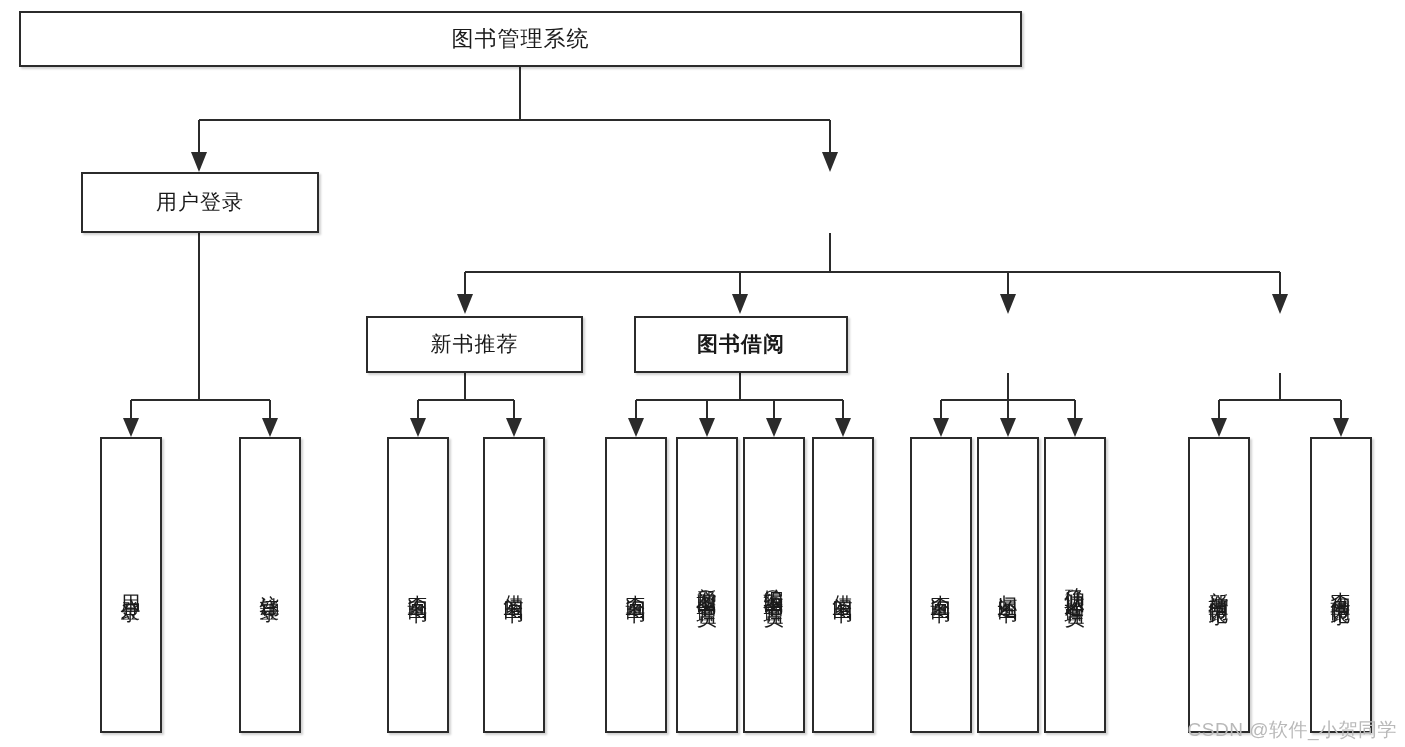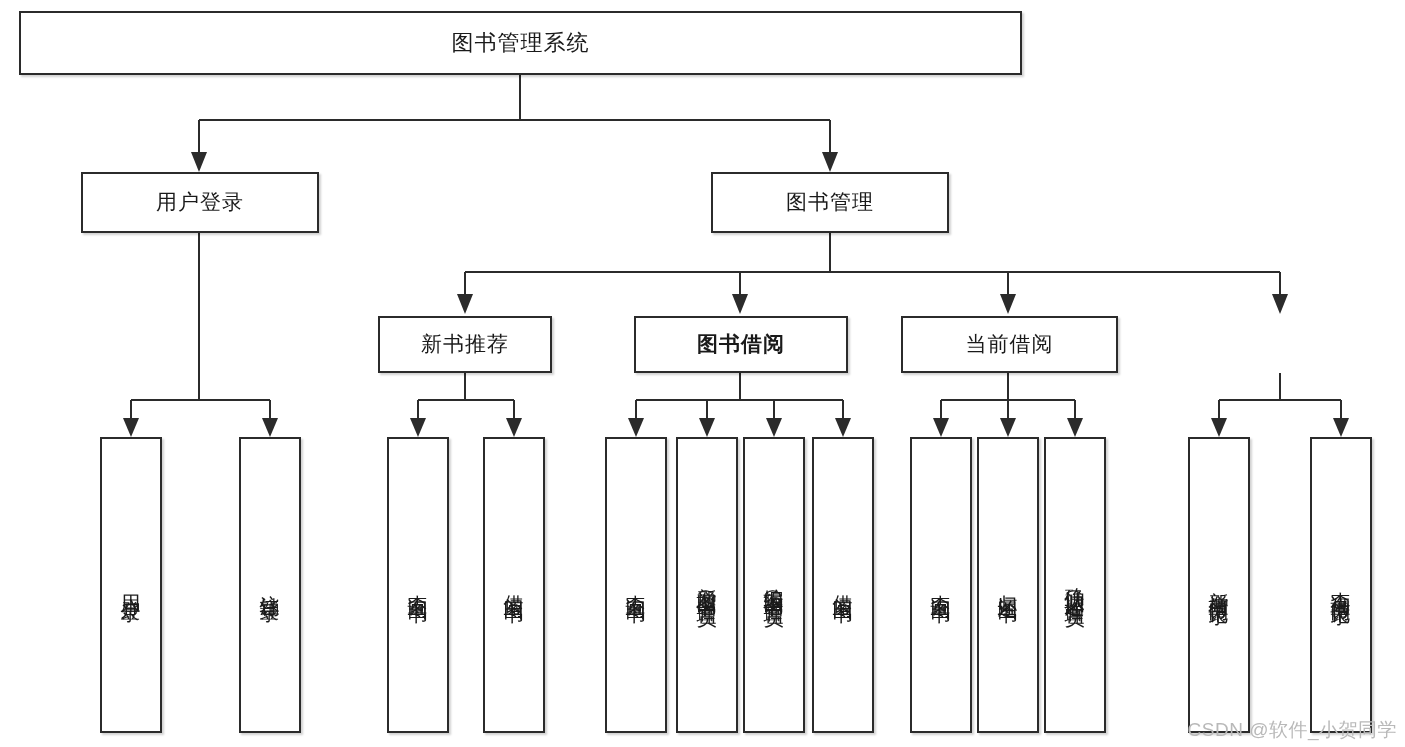--- a/index.html
+++ b/index.html
@@ -147,43 +147,37 @@
     <polygon points="1067,418 1083,418 1075,437"></polygon>
 
     <line x1="1280" y1="373" x2="1280" y2="400"></line>
     <line x1="1219" y1="400" x2="1341" y2="400"></line>
     <line x1="1219" y1="400" x2="1219" y2="424"></line>
     <polygon points="1211,418 1227,418 1219,437"></polygon>
     <line x1="1341" y1="400" x2="1341" y2="424"></line>
     <polygon points="1333,418 1349,418 1341,437"></polygon>
   </svg>
 
-  <div class="node" id="node-root" style="left:19px; top:11px; width:1003px; height:64px;">
+  <div class="node" id="node-root" style="left:19px; top:11px; width:1003px; height:56px;">
     <span class="label">图书管理系统</span>
   </div>
 
   <div class="node" style="left:81px; top:172px; width:238px; height:61px;">
     <span class="label">用户登录</span>
   </div>
 
-  <div class="node" style="left:711px; top:172px; width:238px; height:61px;">
-    <span class="label">图书管理</span>
-  </div>
-
-  <div class="node" style="left:378px; top:316px; width:174px; height:57px;">
+
+  <div class="node" style="left:366px; top:316px; width:217px; height:57px;">
     <span class="label">新书推荐</span>
   </div>
 
   <div class="node" style="left:634px; top:316px; width:214px; height:57px;font-weight:bold;">
     <span class="label">图书借阅</span>
   </div>
 
-  <div class="node" style="left:901px; top:316px; width:217px; height:57px;">
-    <span class="label">当前借阅</span>
-  </div>
 
 
   <div class="node vertical" style="left:100px; top:437px; width:62px; height:296px;">
     <span class="label">用户登录</span>
   </div>
 
   <div class="node vertical" style="left:239px; top:437px; width:62px; height:296px;">
     <span class="label">注销登录</span>
   </div>
 

